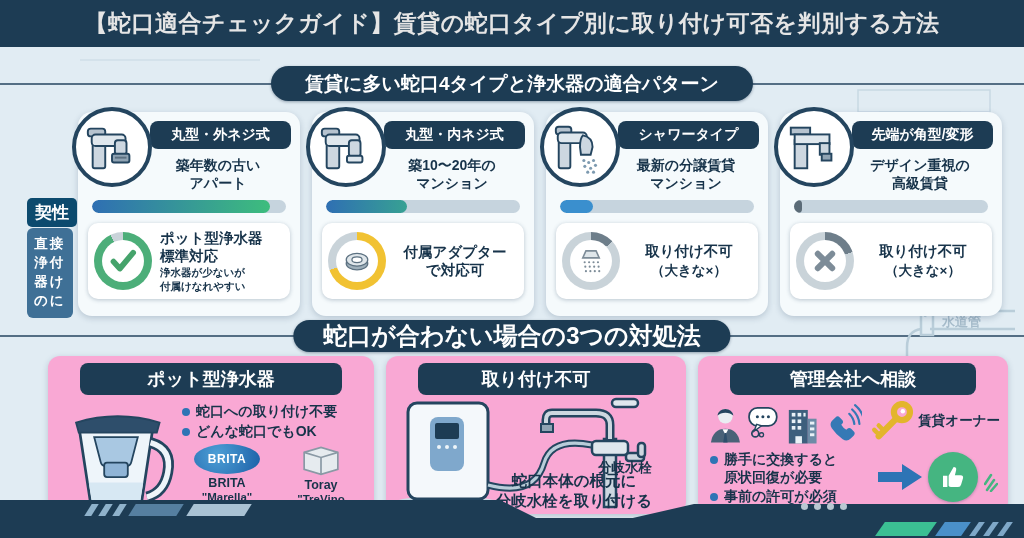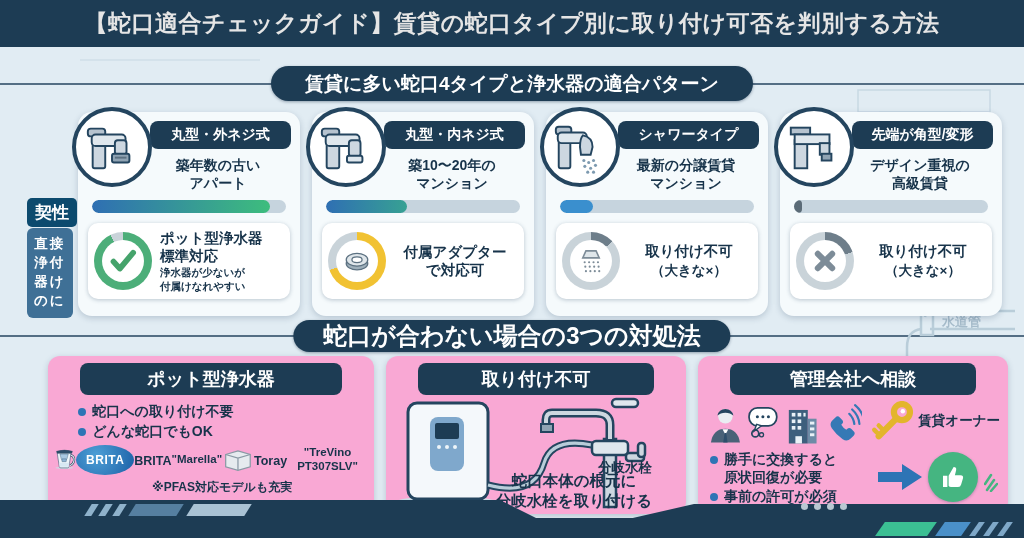--- a/index.html
+++ b/index.html
@@ -58,21 +58,21 @@
   .b-title{margin:7px auto 2px;width:calc(100% - 64px);background:#1d3c54;color:#fff;font-weight:800;
     font-size:18px;text-align:center;border-radius:8px;padding:4px 0;}
 
   
   .a-body{display:flex;padding:2px 6px 0 4px;}
   .a-right{flex:1;padding-top:2px;}
   .bullet-line{display:flex;align-items:flex-start;gap:6px;margin:2px 0 0 2px;}
   .bullet-dot{width:8px;height:8px;border-radius:50%;background:#2e74b5;margin-top:5px;flex:0 0 8px;}
   .bullet-text{font-size:14px;font-weight:800;color:#17334a;line-height:1.25;white-space:pre-line;}
   .products{display:flex;justify-content:space-around;margin-top:4px;}
-  .product{display:flex;align-items:center;width:50%;}
+  .product{display:flex;flex-direction:column;align-items:center;width:50%;}
   .brita-logo{width:66px;height:30px;border-radius:50%;background:radial-gradient(circle at 35% 35%,#4d9fd6,#1b5fa6);
     display:flex;align-items:center;justify-content:center;color:#fff;font-weight:900;font-size:12px;letter-spacing:.5px;}
   .prod-name{font-size:12.5px;font-weight:900;color:#17334a;margin-top:2px;line-height:1.2;text-align:center;}
   .prod-model{font-size:11.5px;font-weight:900;color:#17334a;line-height:1.2;text-align:center;}
   .pfas-note{text-align:center;font-size:12px;font-weight:900;color:#17334a;margin-top:3px;}
 
   
   .b-body{position:relative;height:118px;}
   .b-callout{position:absolute;left:212px;top:62px;font-size:13.5px;font-weight:900;color:#17334a;}
   .b-desc{position:absolute;left:80px;right:4px;bottom:4px;text-align:center;font-size:15.5px;

